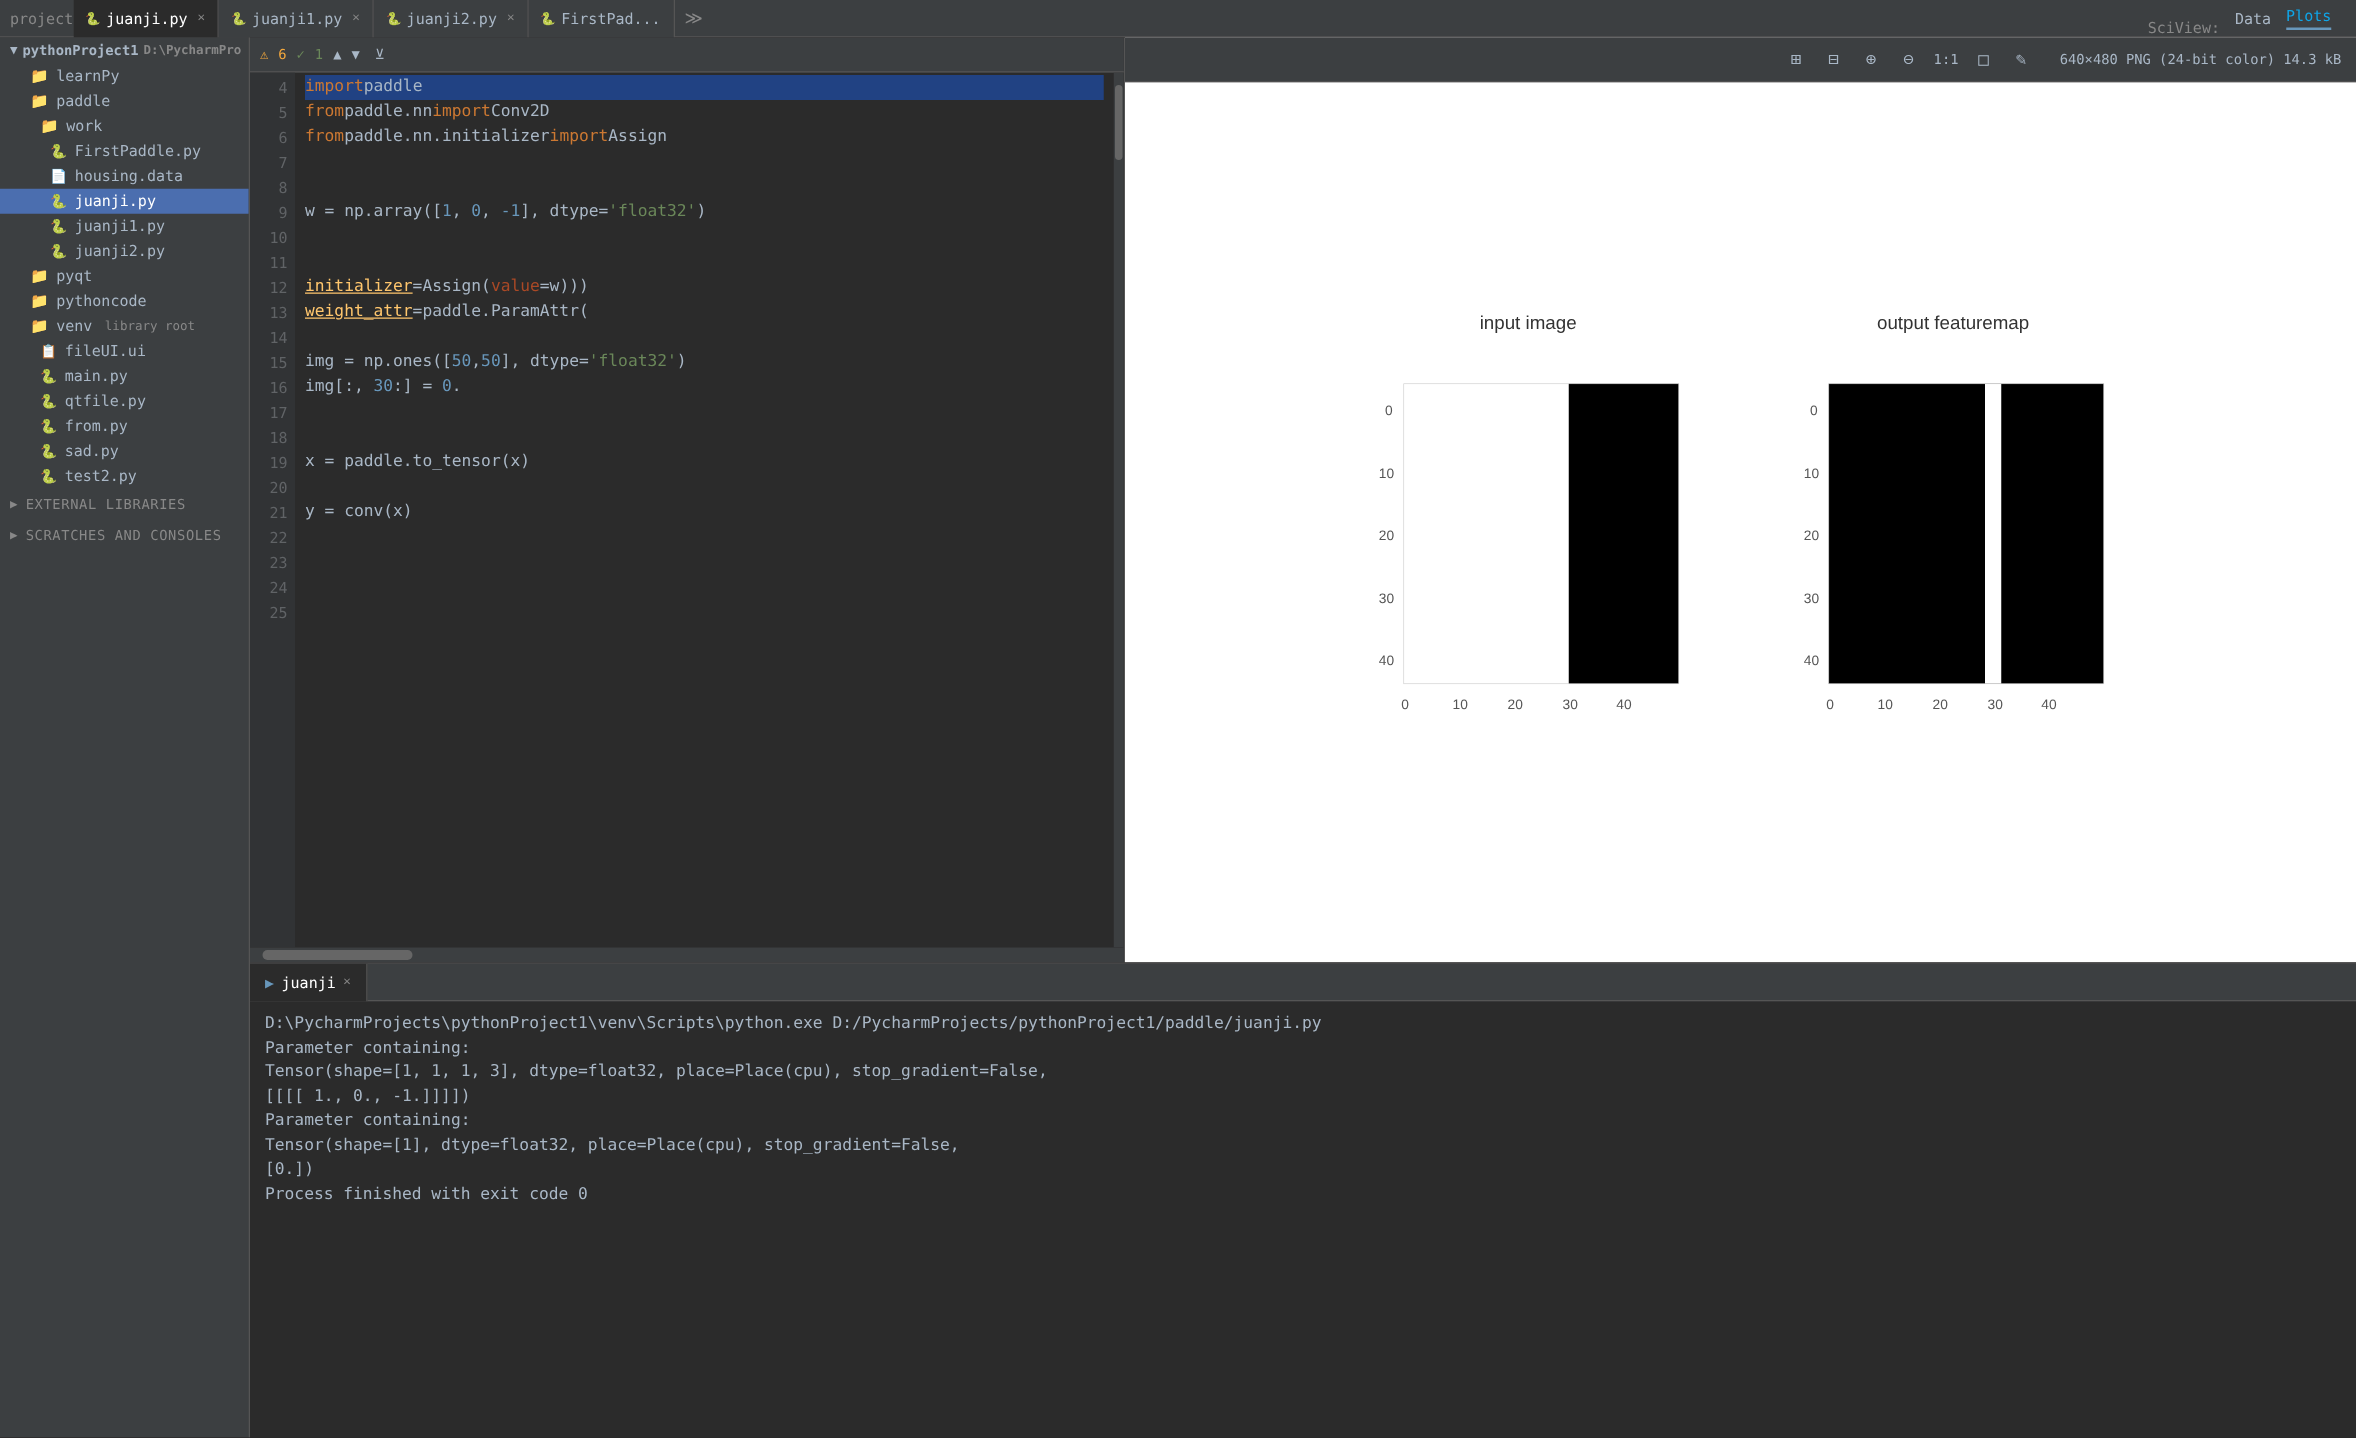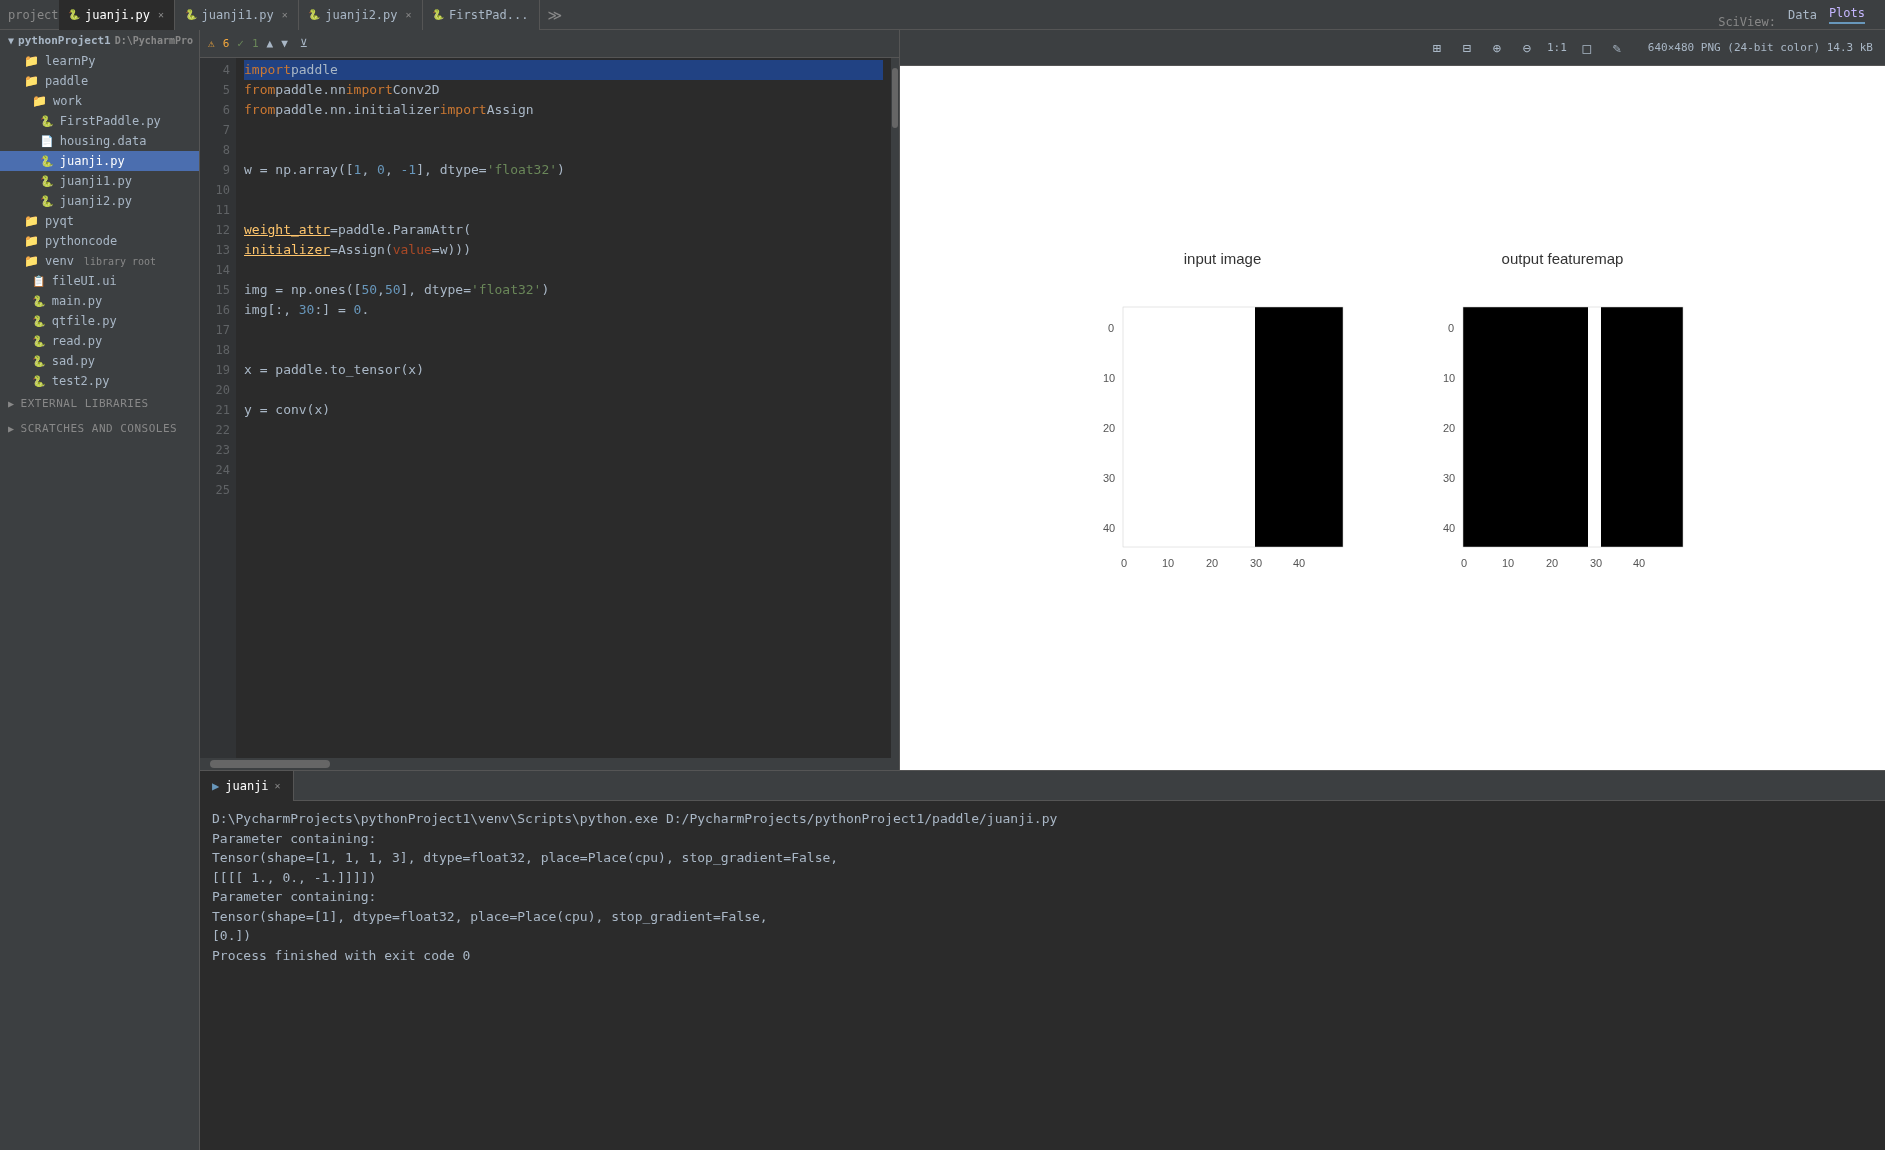--- a/index.html
+++ b/index.html
@@ -330,21 +330,21 @@
         <div class="tab">
           <span style="color:#6897bb;font-size:10px;">🐍</span>
           <span>FirstPad...</span>
         </div>
       </div>
     <span style="color:#888;font-size:14px;padding:0 8px;cursor:pointer;">≫</span>
   </div>
   <div class="right-tabs">
     <span style="color:#888;margin-top:14px;">SciView:</span>
     <span style="cursor:pointer;">Data</span>
-    <span style="cursor:pointer;border-bottom:2px solid #6897bb;padding-bottom:2px;color:#c4b5fd;">Plots</span>
+    <span style="cursor:pointer;border-bottom:2px solid #6897bb;padding-bottom:2px;color:#0ea5e9;">Plots</span>
   </div>
 </div>
 
 <div class="main-layout">
 
   <div class="sidebar">
     <div class="sidebar-project-title">
       <span style="font-size:10px;">▼</span>
       <span style="font-size:11px;font-weight:bold;">pythonProject1</span>
       <span style="font-size:10px;color:#888;">D:\PycharmPro</span>
@@ -402,21 +402,21 @@
         <div class="sidebar-item indent2">
           <span style="color:#6897bb;font-size:11px;">🐍</span>
           <span>main.py</span>
         </div>
         <div class="sidebar-item indent2">
           <span style="color:#6897bb;font-size:11px;">🐍</span>
           <span>qtfile.py</span>
         </div>
         <div class="sidebar-item indent2">
           <span style="color:#6897bb;font-size:11px;">🐍</span>
-          <span>read.py</span>
+          <span>from.py</span>
         </div>
         <div class="sidebar-item indent2">
           <span style="color:#6897bb;font-size:11px;">🐍</span>
           <span>sad.py</span>
         </div>
         <div class="sidebar-item indent2">
           <span style="color:#6897bb;font-size:11px;">🐍</span>
           <span>test2.py</span>
         </div>
         <div style="padding-left:8px;" class="sidebar-item section-header">
@@ -486,24 +486,24 @@
                 <span style="color:#a9b7c6;">Assign</span>
               </div>
               <div class="code-line"></div>
               <div class="code-line"></div>
               <div class="code-line">
                 <span style="color:#a9b7c6;">w = np.array([<span class="num">1</span>, <span class="num">0</span>, <span class="num">-1</span>], dtype=<span class="str">'float32'</span>)</span>
               </div>
               <div class="code-line"></div>
               <div class="code-line"></div>
               <div class="code-line">
+                <span style="color:#a9b7c6;">            <span style="text-decoration:underline;color:#ffc66d;">initializer</span>=Assign(<span class="param">value</span>=w)))</span>
+              </div>
+              <div class="code-line">
                 <span style="color:#a9b7c6;">        <span style="text-decoration:underline;color:#ffc66d;">weight_attr</span>=paddle.ParamAttr(</span>
-              </div>
-              <div class="code-line">
-                <span style="color:#a9b7c6;">            <span style="text-decoration:underline;color:#ffc66d;">initializer</span>=Assign(<span class="param">value</span>=w)))</span>
               </div>
               <div class="code-line"></div>
               <div class="code-line">
                 <span style="color:#a9b7c6;">img = np.ones([<span class="num">50</span>,<span class="num">50</span>], dtype=<span class="str">'float32'</span>)</span>
               </div>
               <div class="code-line">
                 <span style="color:#a9b7c6;">img[:, <span class="num">30</span>:] = <span class="num">0</span>.</span>
               </div>
               <div class="code-line"></div>
               <div class="code-line"></div>

